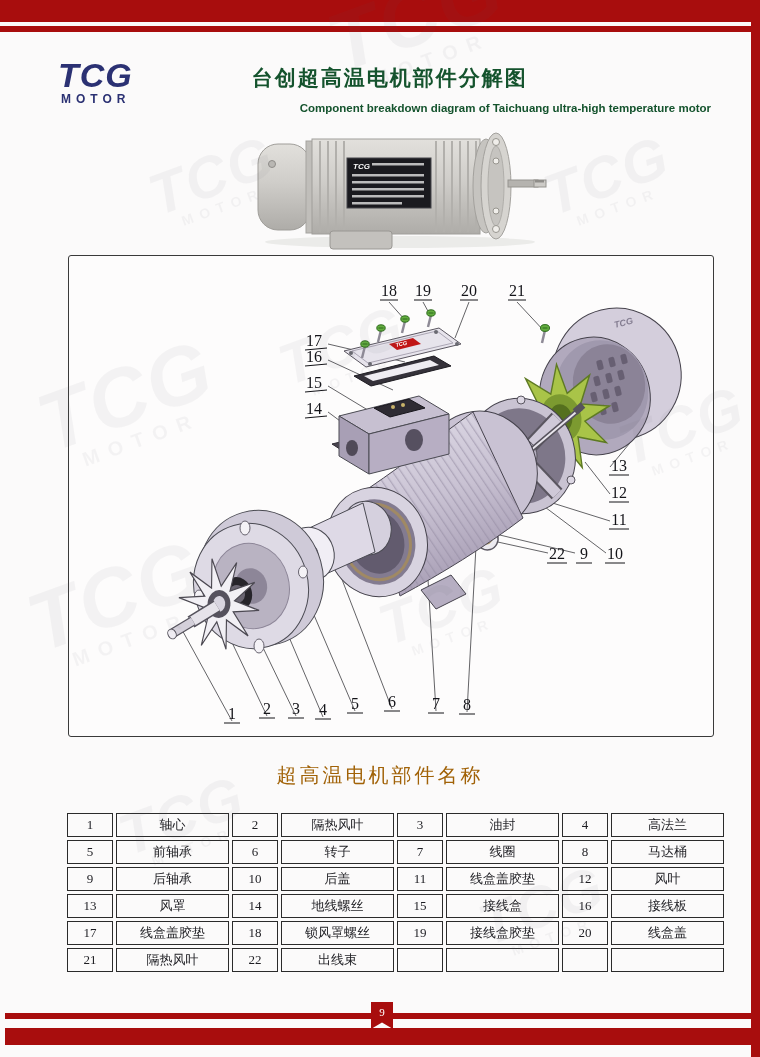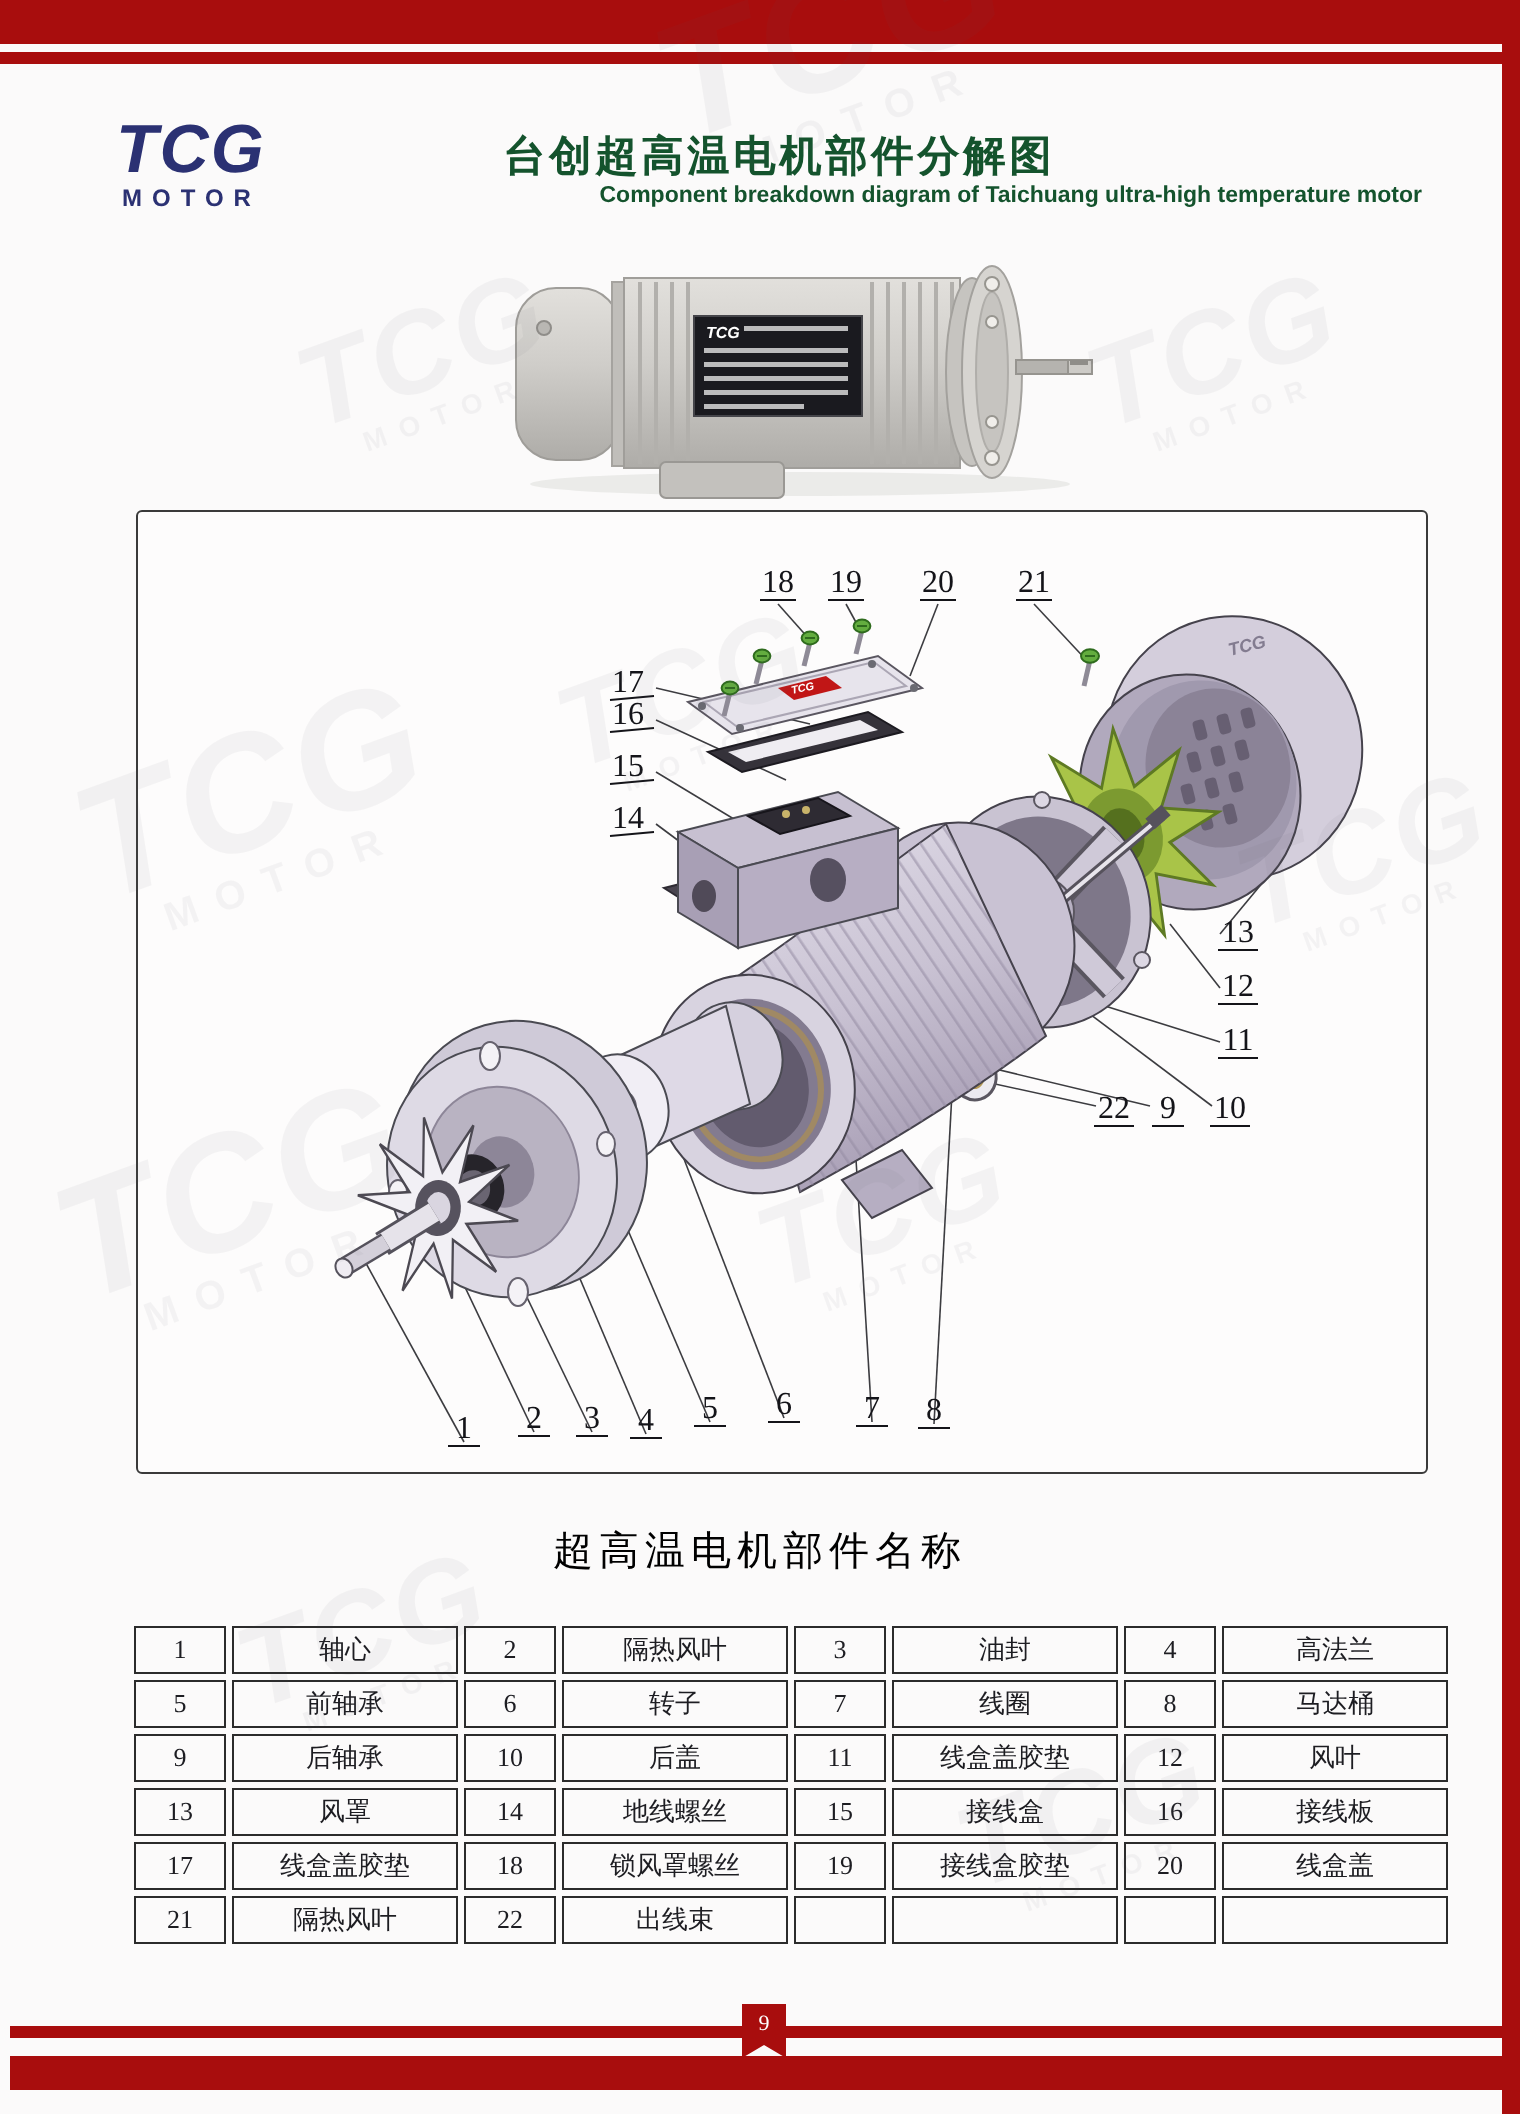--- a/index.html
+++ b/index.html
@@ -14,35 +14,35 @@
   .bar-bot-thick{left:5px;width:748px;top:1028px;height:17px;}
   .page-tab{position:absolute;left:371px;top:1002px;width:22px;height:27px;background:#a80d0d;
     clip-path:polygon(0 0,100% 0,100% 100%,50% 76%,0 100%);
     color:#fff;font:11px "Liberation Serif",serif;text-align:center;line-height:20px;}
   
   .logo{position:absolute;left:58px;top:58px;color:#2b3173;}
   .logo-main{font:italic 900 34px "Liberation Sans",sans-serif;letter-spacing:1px;line-height:34px;}
   .logo-sub{font:700 12px "Liberation Sans",sans-serif;letter-spacing:5px;margin-top:0;margin-left:3px;}
   .titles{position:absolute;right:49px;top:64px;color:#14532d;}
   .title-cn{font-size:21px;font-weight:700;letter-spacing:2px;}
-  .title-en{font-size:11.5px;font-weight:700;margin-top:0;padding-left:48px;}
+  .title-en{font-size:11.5px;font-weight:700;margin-top:10px;padding-left:48px;}
   
   .wm{position:absolute;transform:rotate(-20deg);color:#5e5e68;opacity:0.055;
       pointer-events:none;text-align:center;z-index:9;}
   .wm .wm-main{font:italic 900 82px "Liberation Sans",sans-serif;letter-spacing:2px;line-height:70px;}
   .wm .wm-sub{font:700 20px "Liberation Sans",sans-serif;letter-spacing:10px;}
   .wm.small .wm-main{font-size:58px;line-height:50px;}
   .wm.small .wm-sub{font-size:14px;letter-spacing:7px;}
   
   .photo{position:absolute;left:250px;top:128px;width:300px;height:124px;}
   .diagram-box{position:absolute;left:68px;top:255px;width:644px;height:480px;
       border:1px solid #3a3a3a;border-radius:3px;background:#fdfcfc;}
   
   .table-title{position:absolute;left:0;top:762px;width:760px;text-align:center;
-      font:20px "Liberation Serif",serif;color:#000000;letter-spacing:3px;}
+      font:20px "Liberation Serif",serif;color:#a16207;letter-spacing:3px;}
   table.parts{position:absolute;left:64px;top:810px;border-collapse:separate;border-spacing:3px;}
   table.parts td{border:1px solid #2b2b2b;height:22px;text-align:center;vertical-align:middle;
       font:13px "Liberation Serif",serif;color:#1d1d22;padding:0 2px;}
   td.no{width:40px;} td.nm{width:107px;}
 </style>
 </head>
 <body>
 
 <div class="bar bar-right-vert"></div>
 <div class="bar bar-top-thick"></div>

